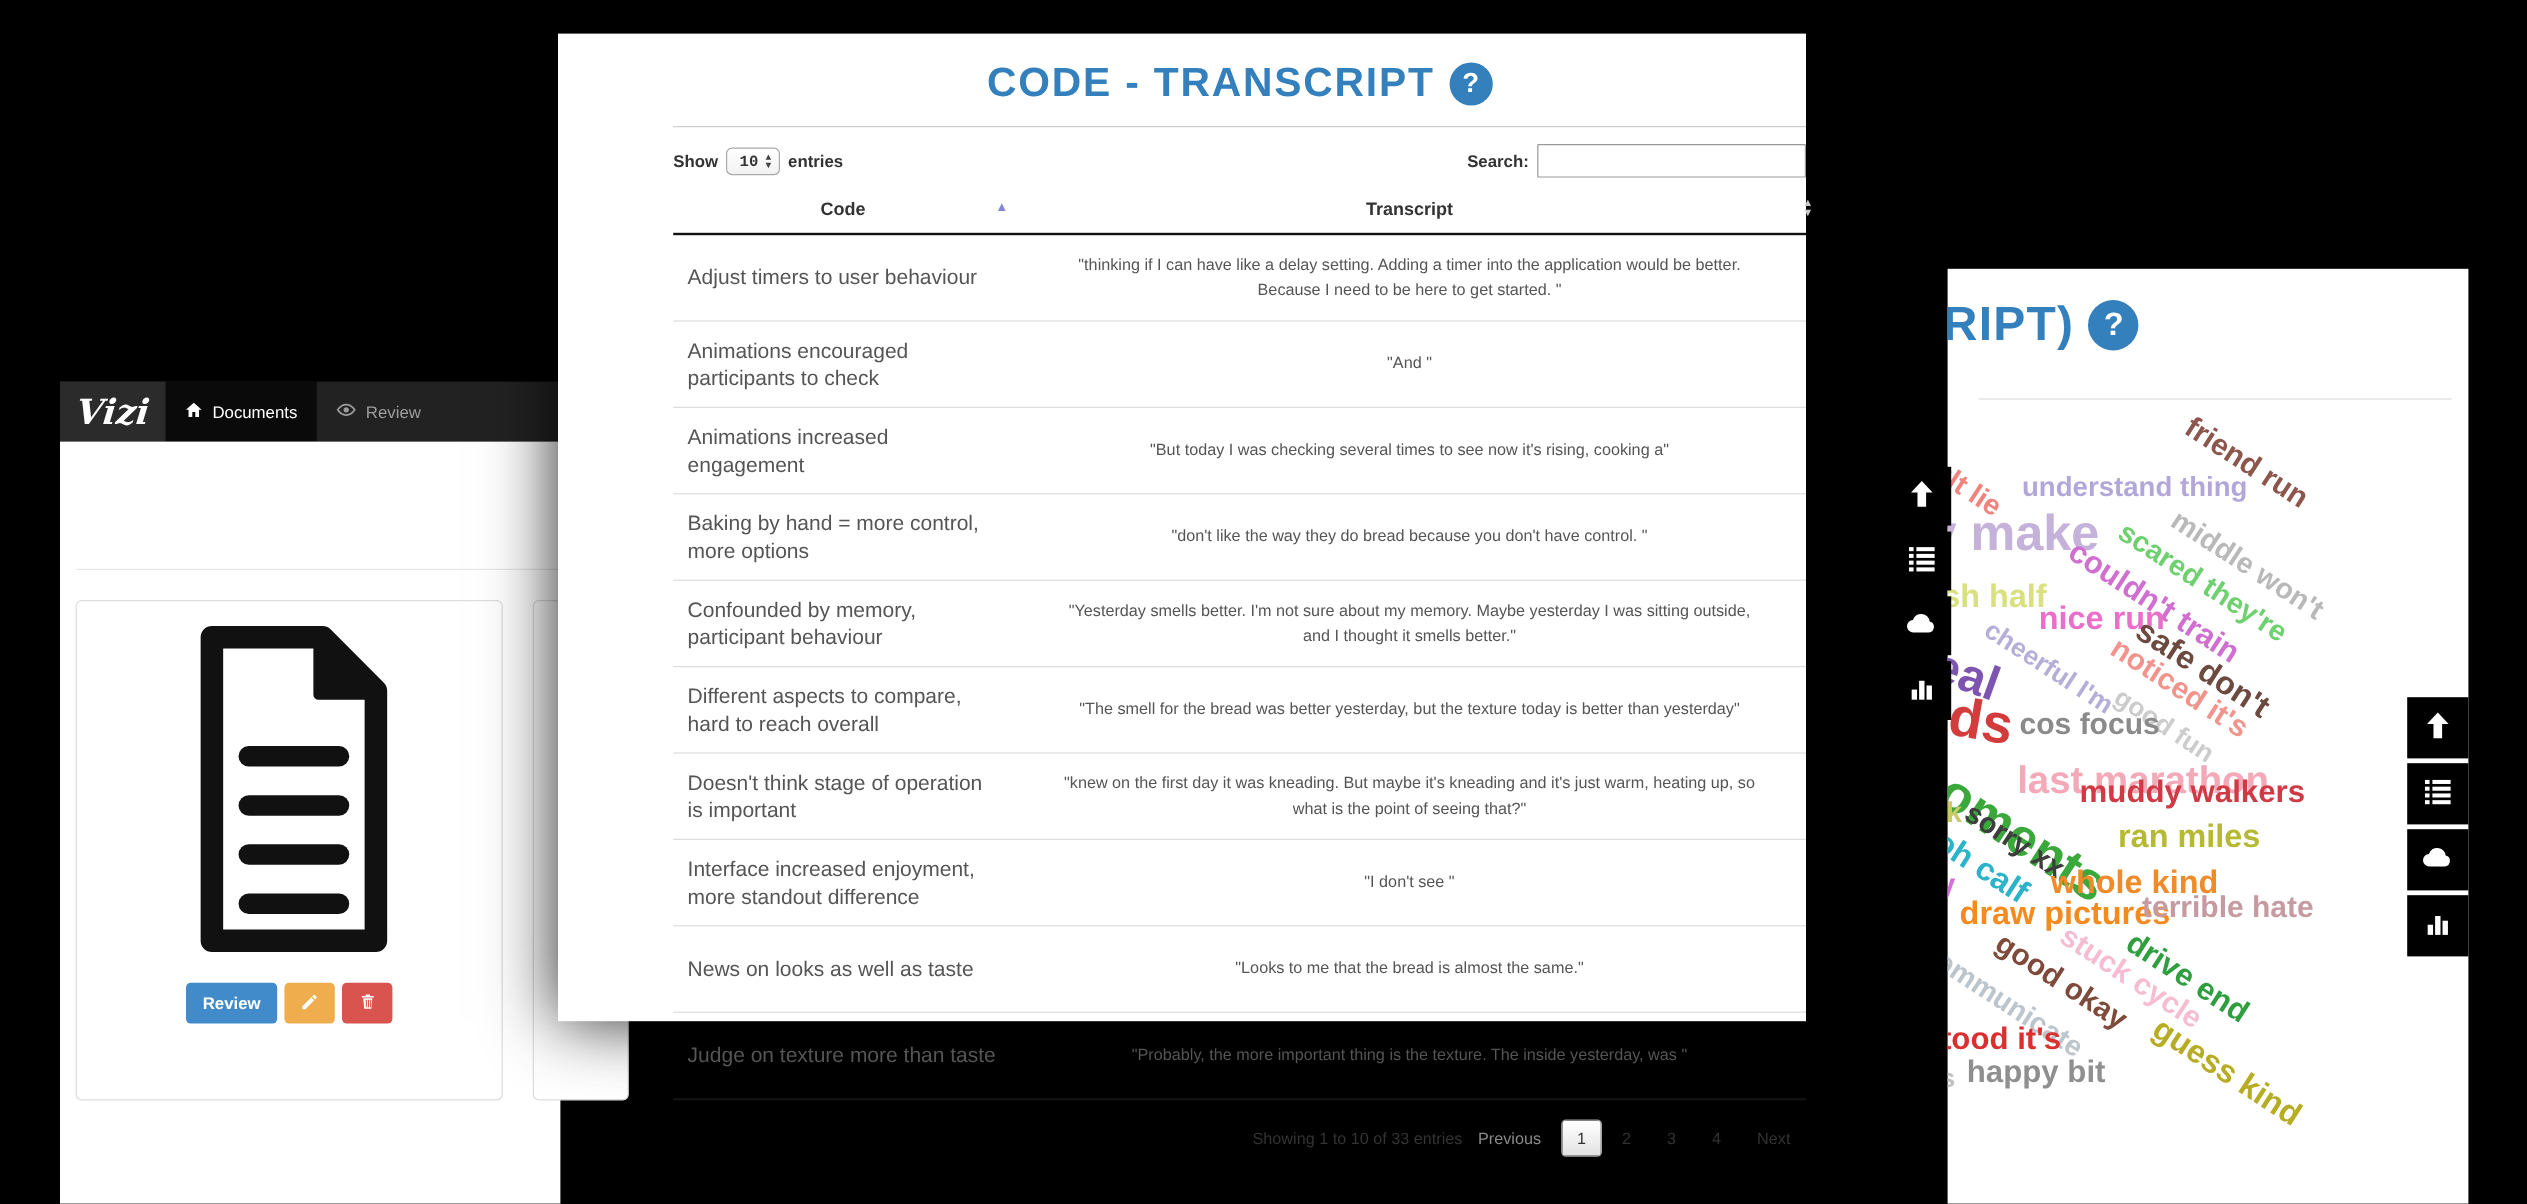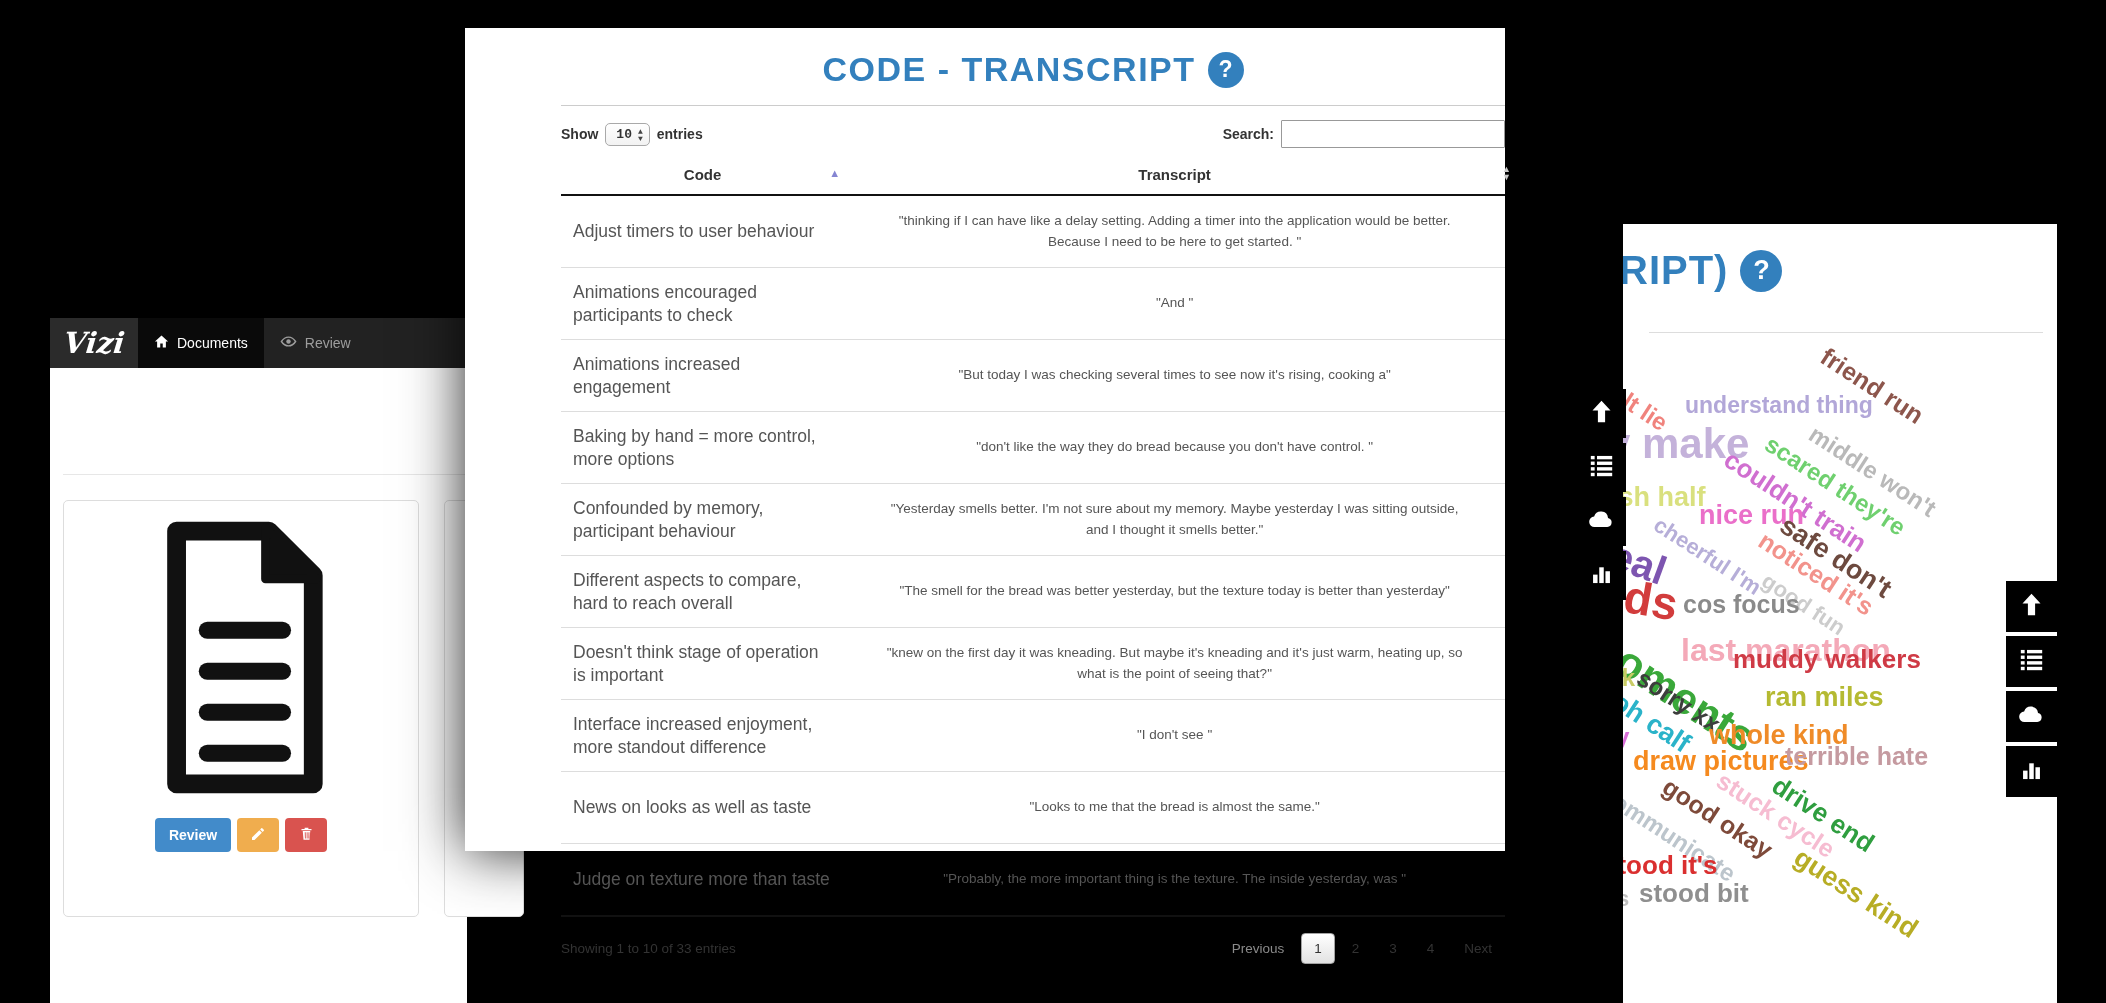--- a/index.html
+++ b/index.html
@@ -53,21 +53,21 @@
   .th-transcript{width:70%;}
   .sort-asc{position:absolute;right:4px;top:1px;font-size:11px;color:#8585d2;}
   .sort-both{position:absolute;right:-6px;top:-1px;font-size:9px;color:#c9c9c9;line-height:8px;text-align:center;}
   .dt-tbody{border-bottom:2px solid #111;}
   .dt-row{display:flex;align-items:center;min-height:71px;border-bottom:1px solid #ddd;}
   .dt-row:last-child{border-bottom:none;}
   .cell-code{width:30%;box-sizing:border-box;padding:8px 12px;color:#555;
              font-size:17.5px;line-height:1.3;}
   .cell-transcript{width:70%;box-sizing:border-box;padding:8px 42px;text-align:center;color:#555;
                    font-size:13.5px;line-height:1.55;}
-  .dt-footer{display:flex;justify-content:space-between;align-items:center;margin-top:16px;
+  .dt-footer{display:flex;justify-content:flex-end;align-items:center;margin-top:16px;
              font-size:13.5px;color:#333;}
   .pagination{display:flex;align-items:center;gap:4px;}
   .page-btn{padding:7px 12px;cursor:pointer;color:#333;border:1px solid transparent;border-radius:4px;}
   .page-btn.prev{color:#8a8a8a;}
   .page-btn.active{border:1px solid #a2a2a2;background:linear-gradient(#fff,#e2e2e2);}
   
   .wc-panel{position:absolute;left:1623px;top:224px;width:434px;height:779px;background:#fff;
             overflow:hidden;z-index:3;}
   .wc-title-row{position:absolute;left:2px;top:24px;display:flex;align-items:center;gap:12px;}
   .wc-title{font-size:40px;font-weight:800;letter-spacing:1px;color:#3380bd;margin-left:-6px;}
@@ -262,21 +262,21 @@
       <span class="wc-word" style="left: -8px; top: 498px; font-size: 26px; color: rgb(216, 111, 216); transform: rotate(0deg);">y</span>
       <span class="wc-word" style="left: 86px; top: 496px; font-size: 27px; color: rgb(239, 139, 40); transform: rotate(0deg);">whole kind</span>
       <span class="wc-word" style="left: 10px; top: 522px; font-size: 27px; color: rgb(245, 138, 31); transform: rotate(0deg);">draw pictures</span>
       <span class="wc-word" style="left: 162px; top: 518px; font-size: 25px; color: rgb(197, 154, 160); transform: rotate(0deg);">terrible hate</span>
       <span class="wc-word" style="left: 50px; top: 548px; font-size: 25px; color: rgb(126, 74, 58); transform: rotate(33deg);">good okay</span>
       <span class="wc-word" style="left: -12px; top: 556px; font-size: 24px; color: rgb(188, 197, 204); transform: rotate(33deg);">communicate</span>
       <span class="wc-word" style="left: 104px; top: 542px; font-size: 25px; color: rgb(246, 188, 209); transform: rotate(33deg);">stuck cycle</span>
       <span class="wc-word" style="left: 160px; top: 546px; font-size: 26px; color: rgb(47, 158, 63); transform: rotate(33deg);">drive end</span>
       <span class="wc-word" style="left: 182px; top: 618px; font-size: 27px; color: rgb(183, 173, 37); transform: rotate(33deg);">guess kind</span>
       <span class="wc-word" style="left: -20px; top: 626px; font-size: 26px; color: rgb(218, 47, 47); transform: rotate(0deg);">stood it's</span>
-      <span class="wc-word" style="left: 16px; top: 654px; font-size: 26px; color: rgb(143, 143, 143); transform: rotate(0deg);">stood bit</span>
+      <span class="wc-word" style="left: 16px; top: 654px; font-size: 26px; color: rgb(143, 143, 143); transform: rotate(0deg);">happy bit</span>
       <span class="wc-word" style="left: -6px; top: 662px; font-size: 22px; color: rgb(192, 192, 192); transform: rotate(0deg);">s</span>
     </div>
 </div>
 
 <div class="tb-btn" style="left: 1577px; top: 389px; width: 49px; height: 49px;">
     <span><svg width="27" height="27" viewBox="0 0 24 24">
         <path fill="#fff" d="M12 2.5 20 11h-4.8v10.5H8.8V11H4z"></path>
       </svg></span>
   </div>
 <div class="tb-btn" style="left: 1577px; top: 443px; width: 49px; height: 49px;">

